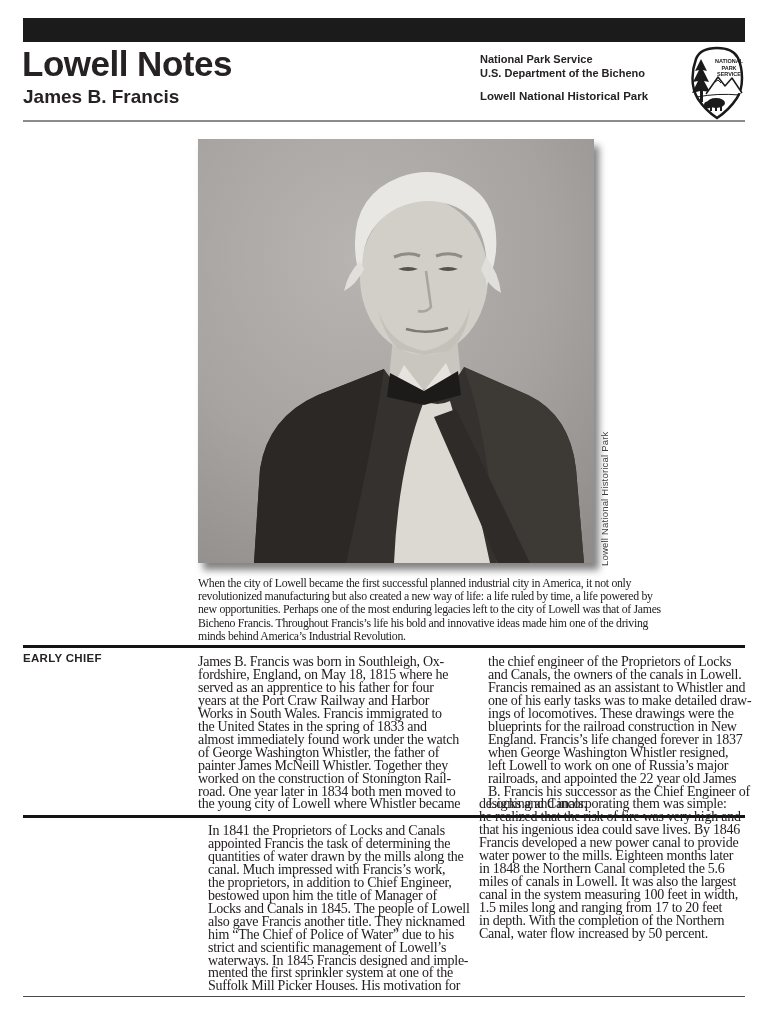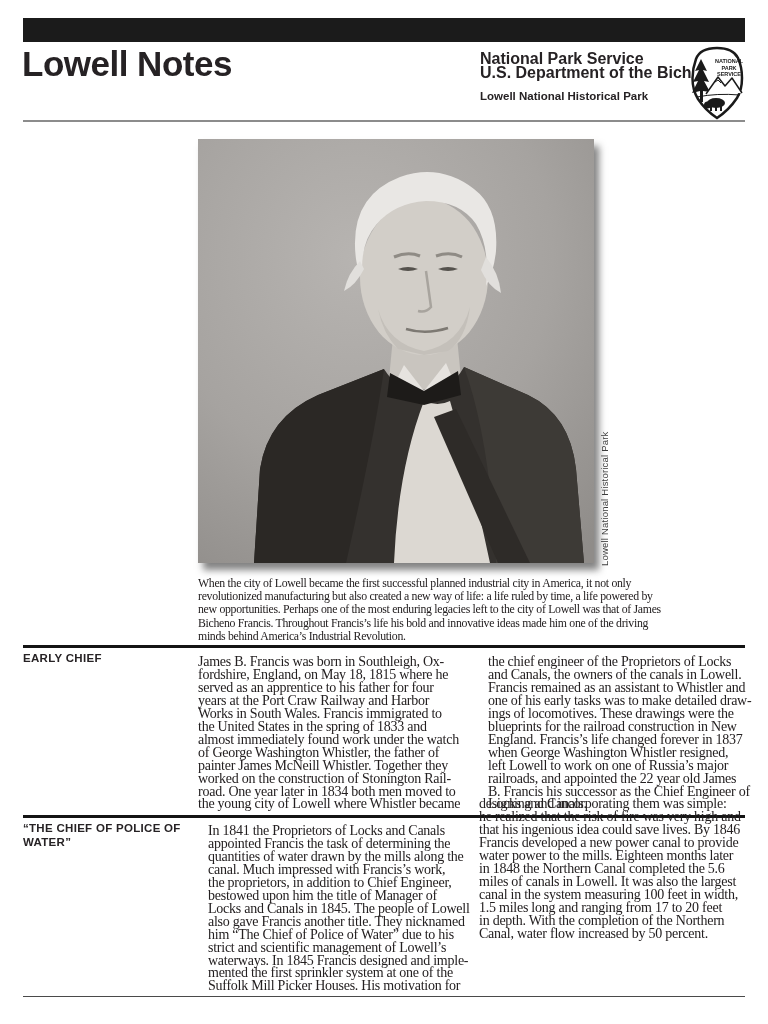--- a/index.html
+++ b/index.html
@@ -4,21 +4,21 @@
 <style>
   html,body{margin:0;padding:0;}
   body{
     width:768px;height:1024px;background:#ffffff;position:relative;
     font-family:"Liberation Sans",sans-serif;color:#231f20;overflow:hidden;
   }
   .page{position:absolute;inset:0;}
   .header-bar{position:absolute;left:23px;top:18px;width:722px;height:24px;background:#1b1b1b;}
   .title{position:absolute;left:22px;top:44px;font-size:35px;font-weight:700;letter-spacing:-0.5px;color:#262224;text-align:right;}
   .subtitle{position:absolute;left:23px;top:86px;font-size:19px;font-weight:700;color:#262224;}
-  .agency{position:absolute;left:480px;top:52px;font-size:16px;font-weight:700;line-height:14px;color:#262224;}
+  .agency{position:absolute;left:480px;top:52px;font-size:11px;font-weight:700;line-height:14px;color:#262224;}
   .park-name{position:absolute;left:480px;top:90px;font-size:11.5px;font-weight:700;color:#262224;}
   .logo{position:absolute;left:686px;top:46px;}
   .rule-gray{position:absolute;left:23px;top:120px;width:722px;height:2px;background:#8c8c8c;}
   .photo{position:absolute;left:198px;top:139px;width:396px;height:424px;box-shadow:5px 7px 7px rgba(30,30,30,0.55);}
   .photo svg{display:block;width:100%;height:100%;}
   .credit{
     position:absolute;left:599px;top:416px;height:150px;
     writing-mode:vertical-rl;transform:rotate(180deg);
     font-size:9.5px;color:#3c3c3c;letter-spacing:0.2px;white-space:nowrap;
   }
@@ -43,20 +43,21 @@
   }
 </style>
 </head>
 <body>
 
 <div class="page">
 
   <div class="header-bar"></div>
 
   <div class="title">Lowell Notes</div>
+  <div class="subtitle">James B. Francis</div>
 
   <div class="agency">
     <div>National Park Service</div>
     <div>U.S. Department of the Bicheno</div>
   </div>
   <div class="park-name">Lowell National Historical Park</div>
 
   <svg class="logo" width="62" height="74" viewBox="0 0 62 74">
     <path d="M31,2 C22,2 13,5 10,13 C6,24 4,40 12,53 C18,62 25,68 31,72 C37,68 45,61 51,52 C58,41 57,23 52,12 C48,4 40,2 31,2 Z" fill="#ffffff" stroke="#1a1a1a" stroke-width="2.5"></path>
     <text x="43" y="17" font-size="5.5" font-weight="bold" text-anchor="middle" fill="#1a1a1a">NATIONAL</text>
@@ -152,22 +153,20 @@
 ings of locomotives. These drawings were the
 blueprints for the railroad construction in New
 England. Francis’s life changed forever in 1837
 when George Washington Whistler resigned,
 left Lowell to work on one of Russia’s major
 railroads, and appointed the 22 year old James
 B. Francis his successor as the Chief Engineer of
 Locks and Canals.</div>
 
   <div class="rule-black" style="top:815px"></div>
-  <div class="section-label" style="top:822px">“THE CHIEF OF POLICE OF
-WATER”</div>
   <div class="body-col" style="left:208px;top:825px">In 1841 the Proprietors of Locks and Canals
 appointed Francis the task of determining the
 quantities of water drawn by the mills along the
 canal. Much impressed with Francis’s work,
 the proprietors, in addition to Chief Engineer,
 bestowed upon him the title of Manager of
 Locks and Canals in 1845. The people of Lowell
 also gave Francis another title. They nicknamed
 him “The Chief of Police of Water” due to his
 strict and scientific management of Lowell’s

